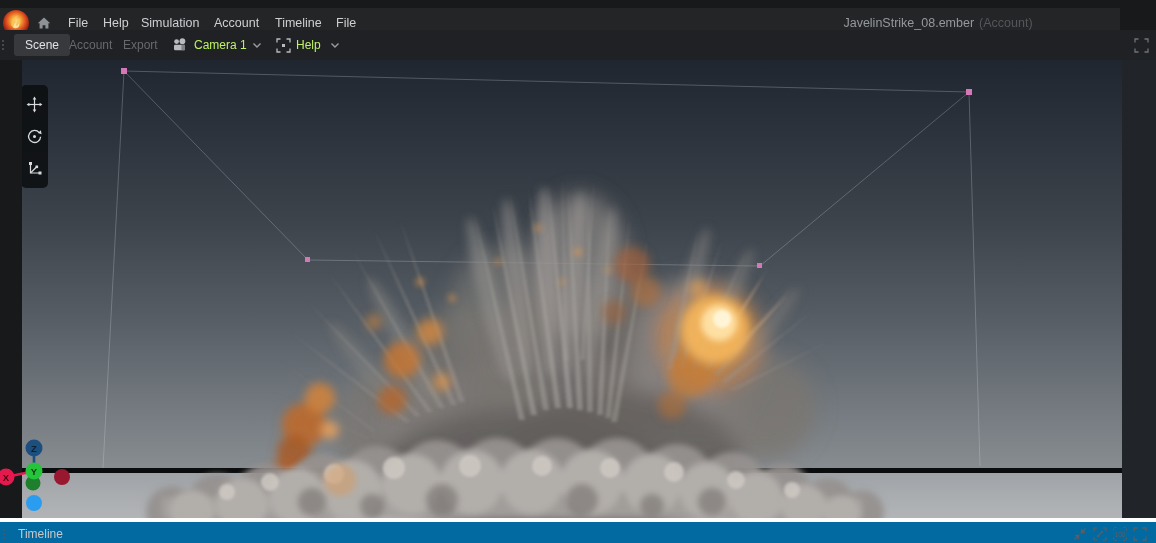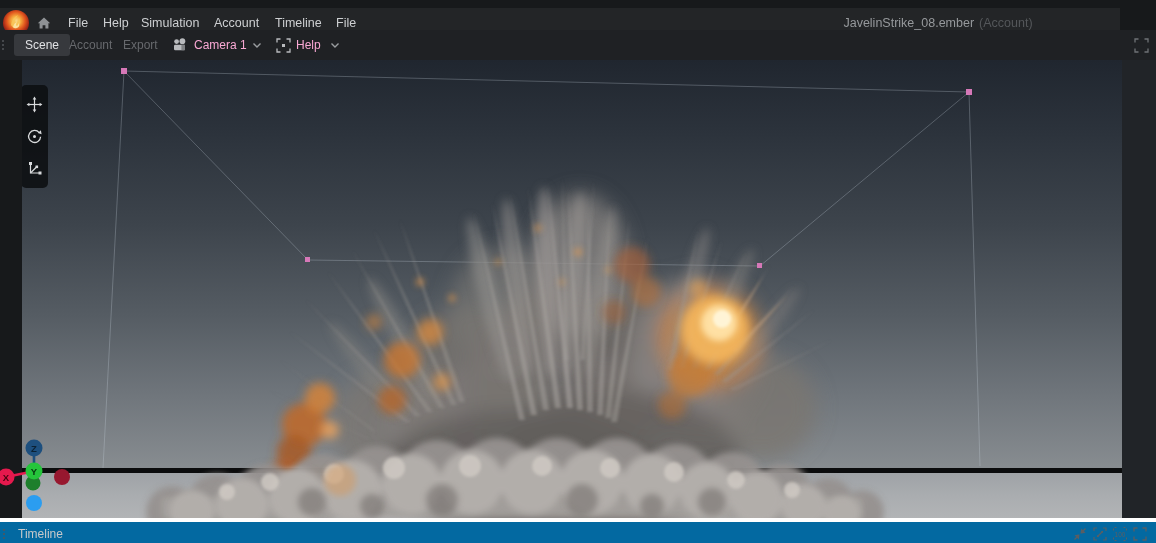--- a/index.html
+++ b/index.html
@@ -15,21 +15,21 @@
   .logo{position:absolute;left:2px;top:1px;width:28px;height:28px;}
   .home{position:absolute;left:36px;top:7px;width:16px;height:16px;}
   .doc-title{position:absolute;left:938px;top:8px;transform:translateX(-50%);white-space:nowrap;font-size:12.5px;color:#96999c;}
   .doc-title .edited{color:#54575a;margin-left:5px;}
   
   .tabbar{position:absolute;left:0;top:30px;width:1156px;height:30px;background:#1f2124;}
   .drag-dots{position:absolute;display:flex;flex-direction:column;gap:2px;}
   .drag-dots i{width:2px;height:2px;border-radius:50%;background:#53565a;display:block;}
   .tab{position:absolute;top:4px;height:22px;line-height:22px;padding:0 11px;font-size:12px;border-radius:3px;color:#67696d;}
   .tab.active{background:#37393d;color:#e1e2e4;}
-  .bar-label{position:absolute;top:8px;font-size:12px;color:#f9a8d4;}
+  .bar-label{position:absolute;top:8px;font-size:12px;color:#bef264;}
   .bar-icon{position:absolute;}
   
   .viewport{position:absolute;left:22px;top:60px;width:1100px;height:458px;overflow:hidden;background:#3c434b;}
   .sky{position:absolute;left:0;top:0;width:1100px;height:410px;
     background:linear-gradient(180deg,#20262f 0%,#2c333c 18%,#3d444c 40%,#555c63 62%,#70767c 82%,#888d91 100%);}
   .ground{position:absolute;left:0;top:410px;width:1100px;height:48px;
     background:linear-gradient(180deg,#9da1a5 0%,#aaadb0 55%,#b2b4b6 100%);}
   .horizon{position:absolute;left:0;top:408px;width:1100px;height:5px;background:#0b0c0d;}
   .scene-svg{position:absolute;left:0;top:0;}
   .strip-right{position:absolute;left:1122px;top:60px;width:34px;height:458px;background:#212428;}

